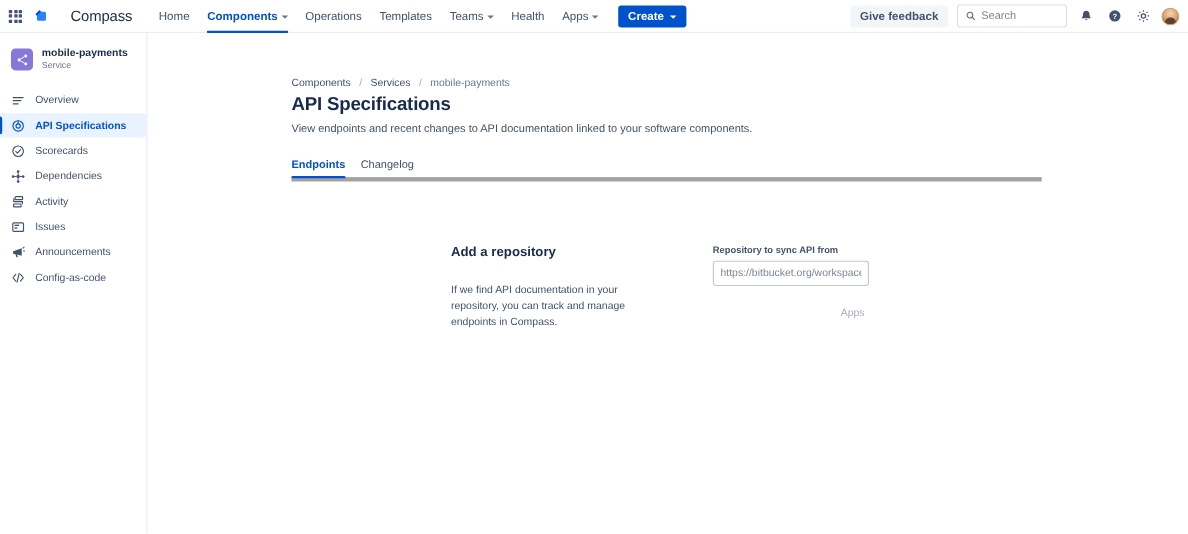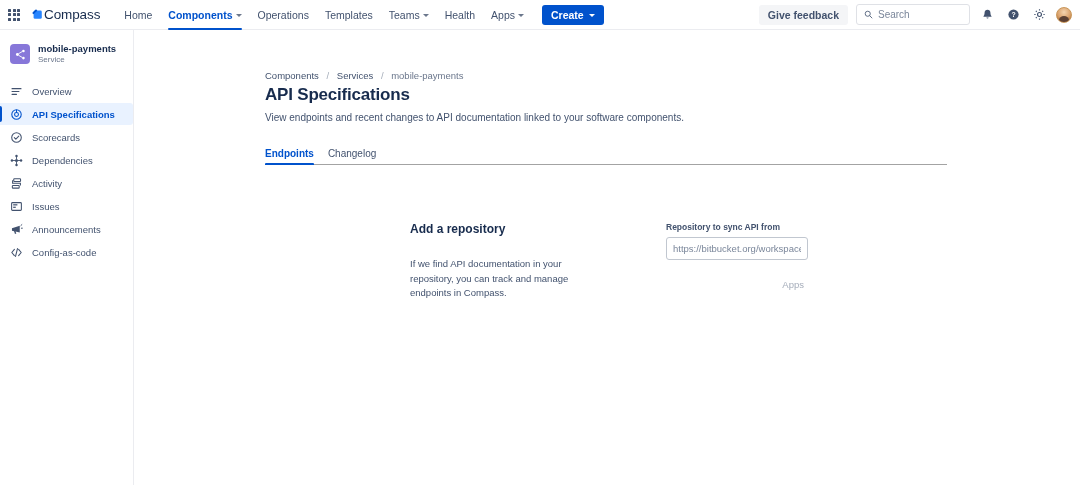--- a/index.html
+++ b/index.html
@@ -26,21 +26,21 @@
     display: grid;
     grid-template-columns: repeat(3, 1fr);
     grid-template-rows: repeat(3, 1fr);
     gap: 1.5px;
     padding: 2px;
     cursor: pointer;
   }
   .grid-icon i { background: #42526e; border-radius: 0.5px; display:block; }
 
   .brand {
-    display: flex; align-items: center; gap: 0;
+    display: flex; align-items: center; gap: 20px;
     margin-left: 9px; cursor: pointer;
   }
   .brand-mark {
     width: 13px; height: 13px; position: relative;
   }
   .brand-mark svg { display:block; }
   .brand-text {
     font-size: 13.5px; color: #172b4d; letter-spacing: -0.1px;
   }
 
@@ -80,21 +80,21 @@
   }
   .feedback-btn {
     background: #f4f5f7; color: #42526e;
     font-size: 10.5px; font-weight: bold;
     border-radius: 3px; border: none;
     height: 20px; padding: 0 9px; cursor: pointer;
     font-family: "Liberation Sans", sans-serif;
   }
   .search-box {
     display: flex; align-items: center; gap: 5px;
-    width: 114px; height: 21px;
+    width: 100px; height: 21px;
     border: 1px solid #dfe1e6; border-radius: 3px;
     padding: 0 7px; background: #fff; cursor: text;
   }
   .search-box span.ph { font-size: 10px; color: #7a869a; }
   .icon-btn {
     width: 18px; height: 18px; display:flex;
     align-items:center; justify-content:center; cursor:pointer;
   }
   .avatar {
     width: 16px; height: 16px; border-radius: 50%;
@@ -152,21 +152,21 @@
   #main { flex: 1; padding: 40px 0 0 131px; }
   .breadcrumb { font-size: 9.5px; color: #6b778c; margin-bottom: 4px; }
   .breadcrumb .crumb { cursor: pointer; }
   .breadcrumb .crumb.link { color: #42526e; }
   .breadcrumb .sep { margin: 0 5px; color: #a5adba; }
   .page-title { font-size: 17px; font-weight: bold; color: #172b4d; letter-spacing: -0.2px; margin-bottom: 7px; }
   .page-sub { font-size: 10px; color: #42526e; margin-bottom: 21px; }
 
   .tabs {
     display: flex; align-items: flex-end; gap: 14px;
-    border-bottom: 1px solid #a3a3a3;
+    border-bottom: 4px solid #a3a3a3;
     width: 682px; height: 21px;
   }
   .tab {
     font-size: 10px; color: #42526e; cursor: pointer;
     padding-bottom: 5px; position: relative; white-space: nowrap;
   }
   .tab.active { color: #0052cc; font-weight: bold; }
   .tab.active::after {
     content:""; position:absolute; left:0; right:0; bottom:-1px;
     height: 2px; background: #0052cc; border-radius: 1px 1px 0 0;
@@ -176,21 +176,21 @@
   .repo-panel {
     margin-top: 57px;
     display: flex;
     align-items: flex-start;
     padding-left: 145px;
   }
   .repo-copy { width: 196px; }
   .repo-copy h3 { font-size: 12px; font-weight: bold; color: #172b4d; margin-bottom: 21px; }
   .repo-copy p { font-size: 9.5px; color: #42526e; line-height: 1.55; }
 
-  .repo-form { margin-left: 60px; width: 142px; }
+  .repo-form { margin-left: 42px; width: 142px; }
   .field-label { font-size: 8.5px; font-weight: bold; color: #42526e; margin-bottom: 5px; }
   .repo-input {
     width: 142px; height: 23px;
     border: 1px solid #c1c7d0; border-radius: 3px;
     background: #fff; padding: 0 6px;
     font-size: 9.5px; color: #7a869a;
     font-family: "Liberation Sans", sans-serif;
     outline: none;
   }
   .repo-input::placeholder { color: #7a869a; }

